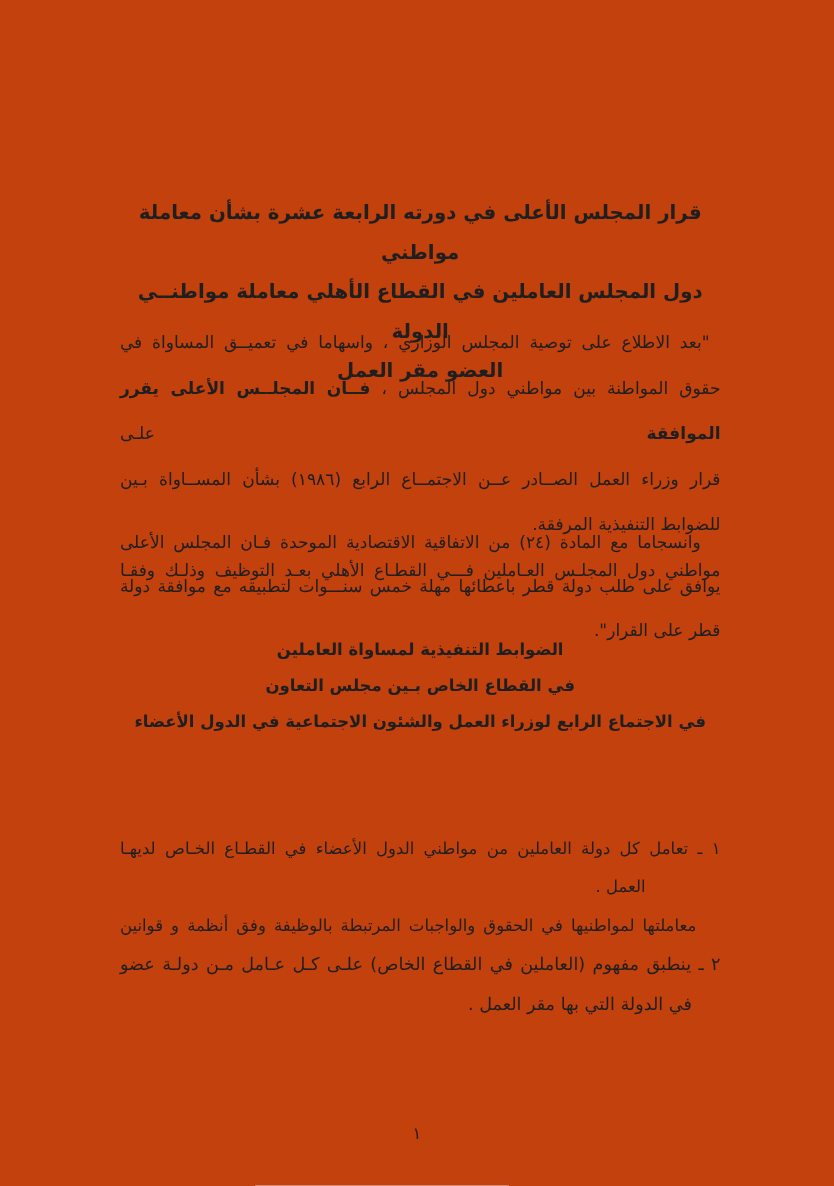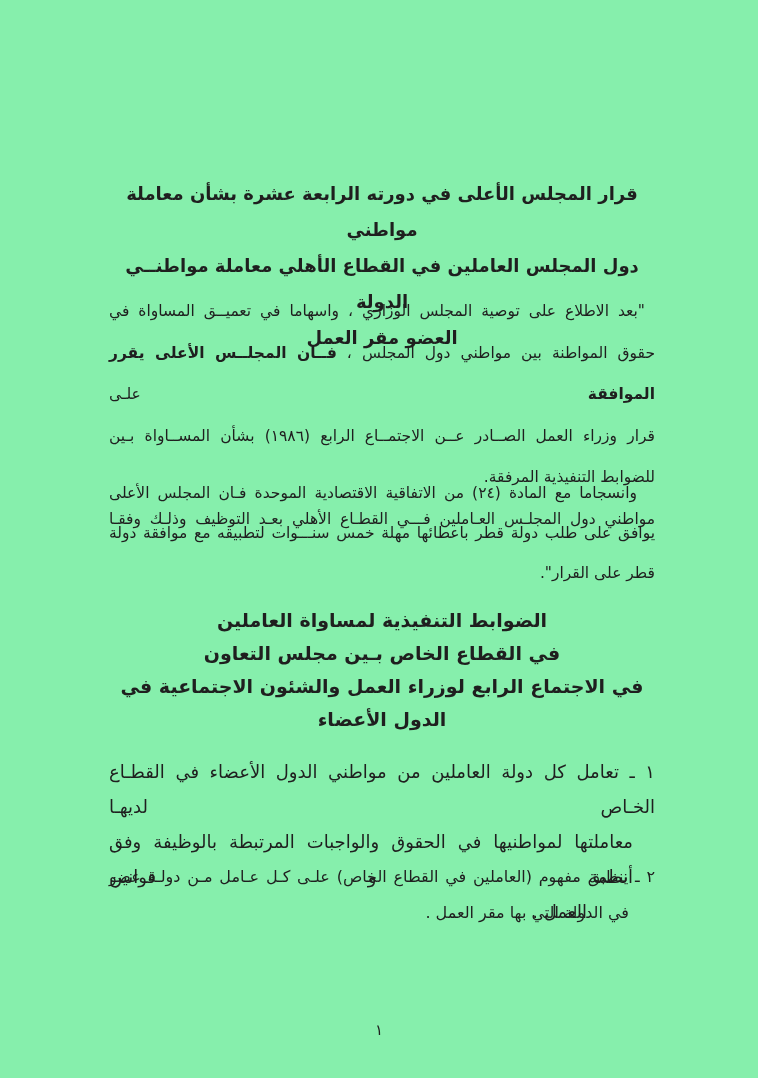--- a/index.html
+++ b/index.html
@@ -4,21 +4,21 @@
 <style>
   html, body {
     margin: 0;
     padding: 0;
     background: #ffffff;
   }
   .page {
     position: relative;
     width: 758px;
     height: 1078px;
-    background: #86efac;
+    background: #c2410c;
     direction: rtl;
     color: #1f1f1f;
     font-family: "DejaVu Sans", sans-serif;
     overflow: hidden;
   }
   .block {
     position: absolute;
     right: 103px;
     width: 546px;
   }
@@ -27,28 +27,28 @@
     text-align: center;
     font-weight: 700;
   }
   #title-block {
     top: 176px;
     line-height: 36px;
     font-size: 18px;
     letter-spacing: 0.2px;
   }
   #section-heading-block {
-    top: 604px;
+    top: 574px;
     line-height: 33px;
-    font-size: 19px;
+    font-size: 15px;
   }
   
   #paragraph-1 { top: 291px; line-height: 41.5px; font-size: 15.5px; }
   #paragraph-2 { top: 473px; line-height: 40px;   font-size: 15.5px; }
-  #item-1      { top: 754px; line-height: 35px;   font-size: 18px; }
+  #item-1      { top: 754px; line-height: 35px;   font-size: 15px; }
   #item-2      { top: 859px; line-height: 36px;   font-size: 16px; }
 
   .line {
     text-align: justify;
     text-align-last: justify;
     text-justify: inter-word;
   }
   .line.end {
     text-align: right;
     text-align-last: right;
@@ -95,22 +95,22 @@
   </div>
 
   <div class="block headline" id="section-heading-block">
     <div>الضوابط التنفيذية لمساواة العاملين</div>
     <div>في القطاع الخاص بـين مجلس التعاون</div>
     <div>في الاجتماع الرابع لوزراء العمل والشئون الاجتماعية في الدول الأعضاء</div>
   </div>
 
   <div class="block" id="item-1">
     <div class="line">١ ـ تعامل كل دولة العاملين من مواطني الدول الأعضاء في القطـاع الخـاص لديهـا</div>
+    <div class="line end ind-68">العمل .</div>
     <div class="line ind-22">معاملتها لمواطنيها في الحقوق والواجبات المرتبطة بالوظيفة وفق أنظمة و قوانين</div>
-    <div class="line end ind-68">العمل .</div>
   </div>
 
   <div class="block" id="item-2">
     <div class="line">٢ ـ ينطبق مفهوم (العاملين في القطاع الخاص)  علـى كـل عـامل مـن دولـة عضو</div>
     <div class="line end ind-26">في الدولة التي بها مقر العمل .</div>
   </div>
 
   <div id="page-number-block">١</div>
 
 </div>

